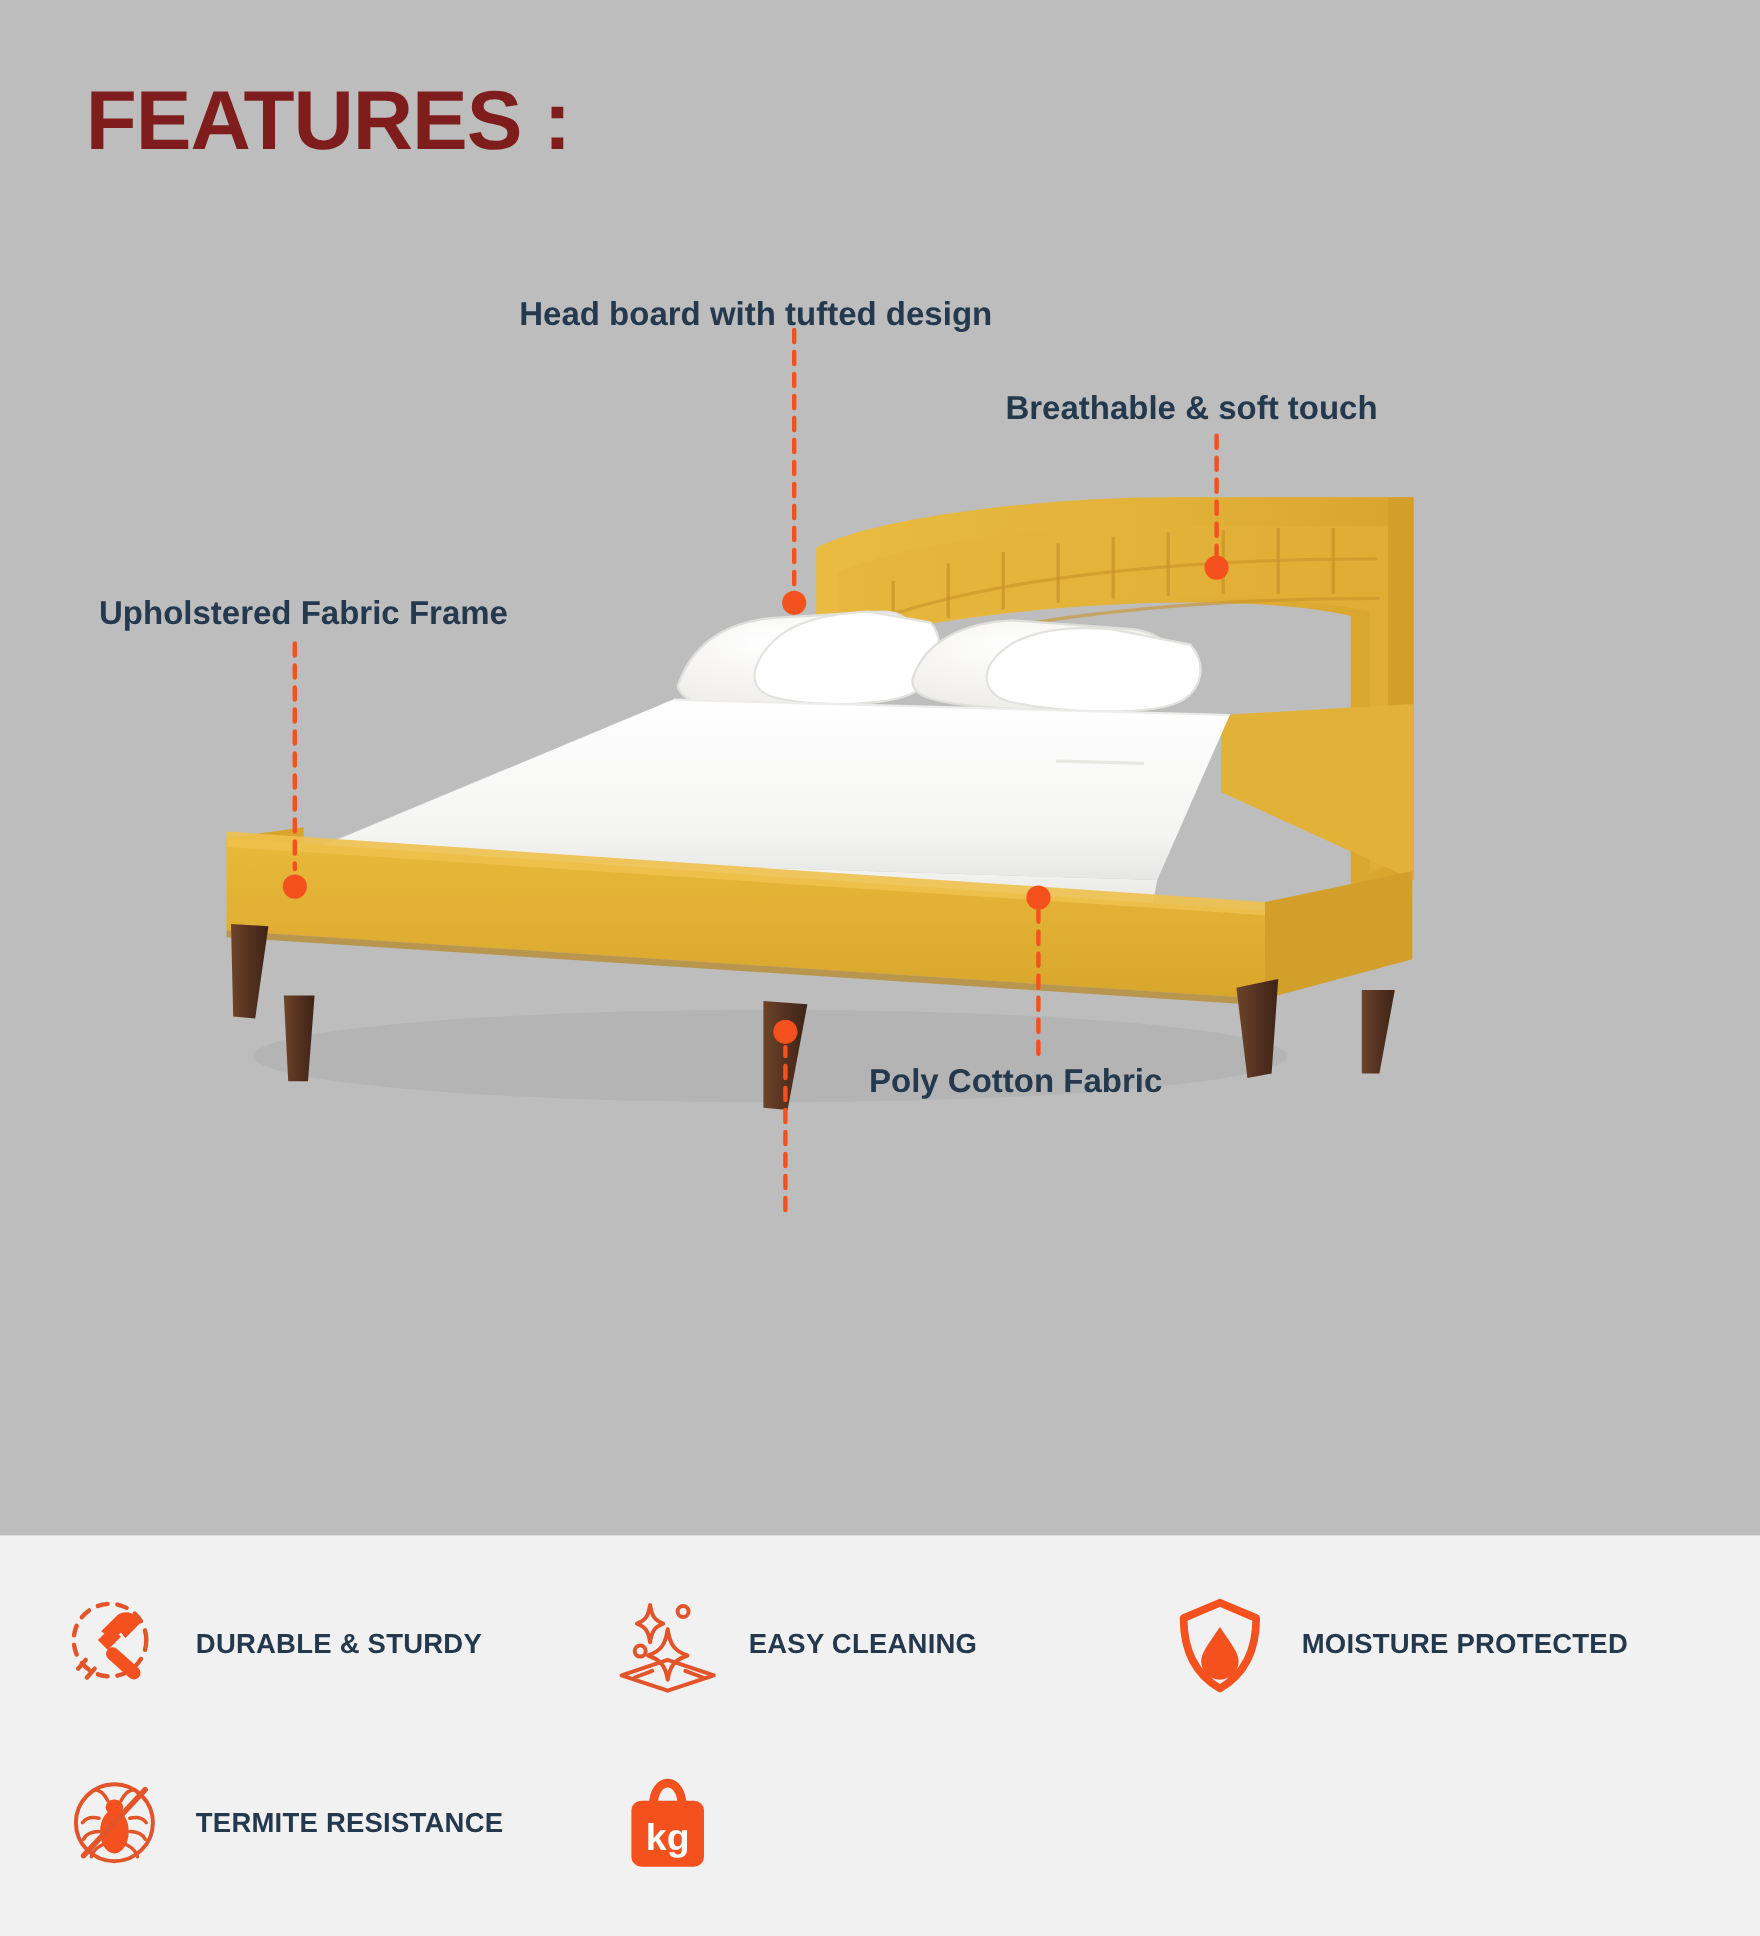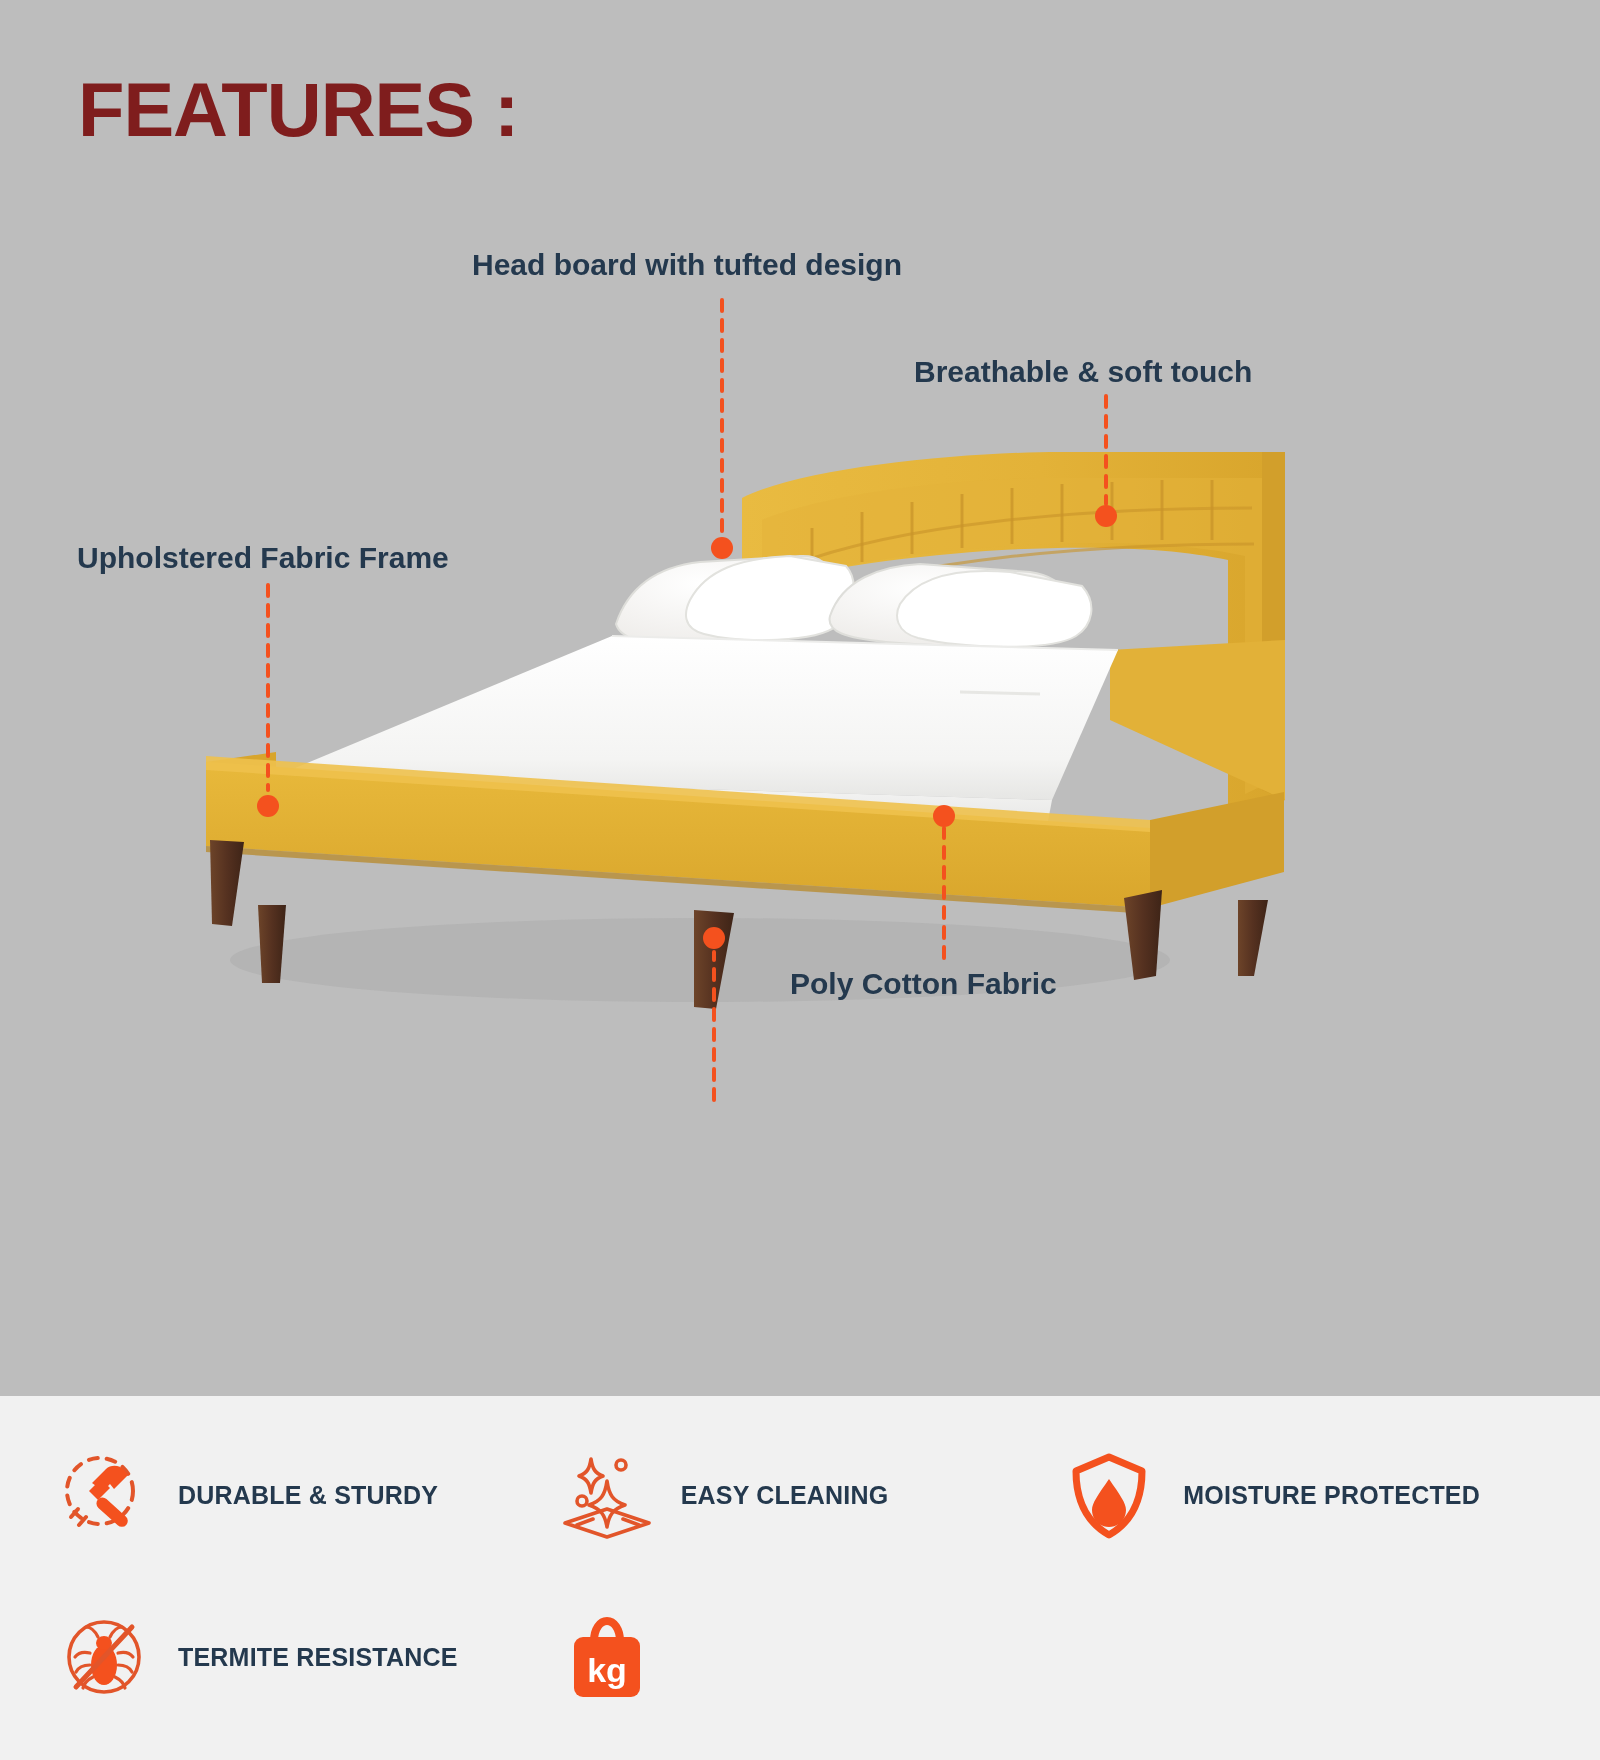--- a/index.html
+++ b/index.html
@@ -27,23 +27,23 @@
   #bed { position:absolute; left:0; top:0; width:1600px; height:1396px; }
 
   
   .callout {
     position:absolute;
     font-size:30px; font-weight:bold;
     color:#24394e;
     white-space:nowrap;
     line-height:1.15;
   }
-  #cl-headboard { left:472px; top:248px; }
+  #cl-headboard { left:472px; top:269px; }
   #cl-breathable { left:914px; top:355px; }
-  #cl-upholstered { left:77px; top:541px; }
+  #cl-upholstered { left:90px; top:541px; }
   #cl-polycotton { left:790px; top:967px; }
   #cl-woodenleg  { left:518px; top:1109px; }
 
   
   #leaders { position:absolute; left:0; top:0; width:1600px; height:1396px; }
 
   
   #features-strip {
     position:absolute; left:0; top:1396px; width:1600px; height:364px;
     background:#f1f1f1;

